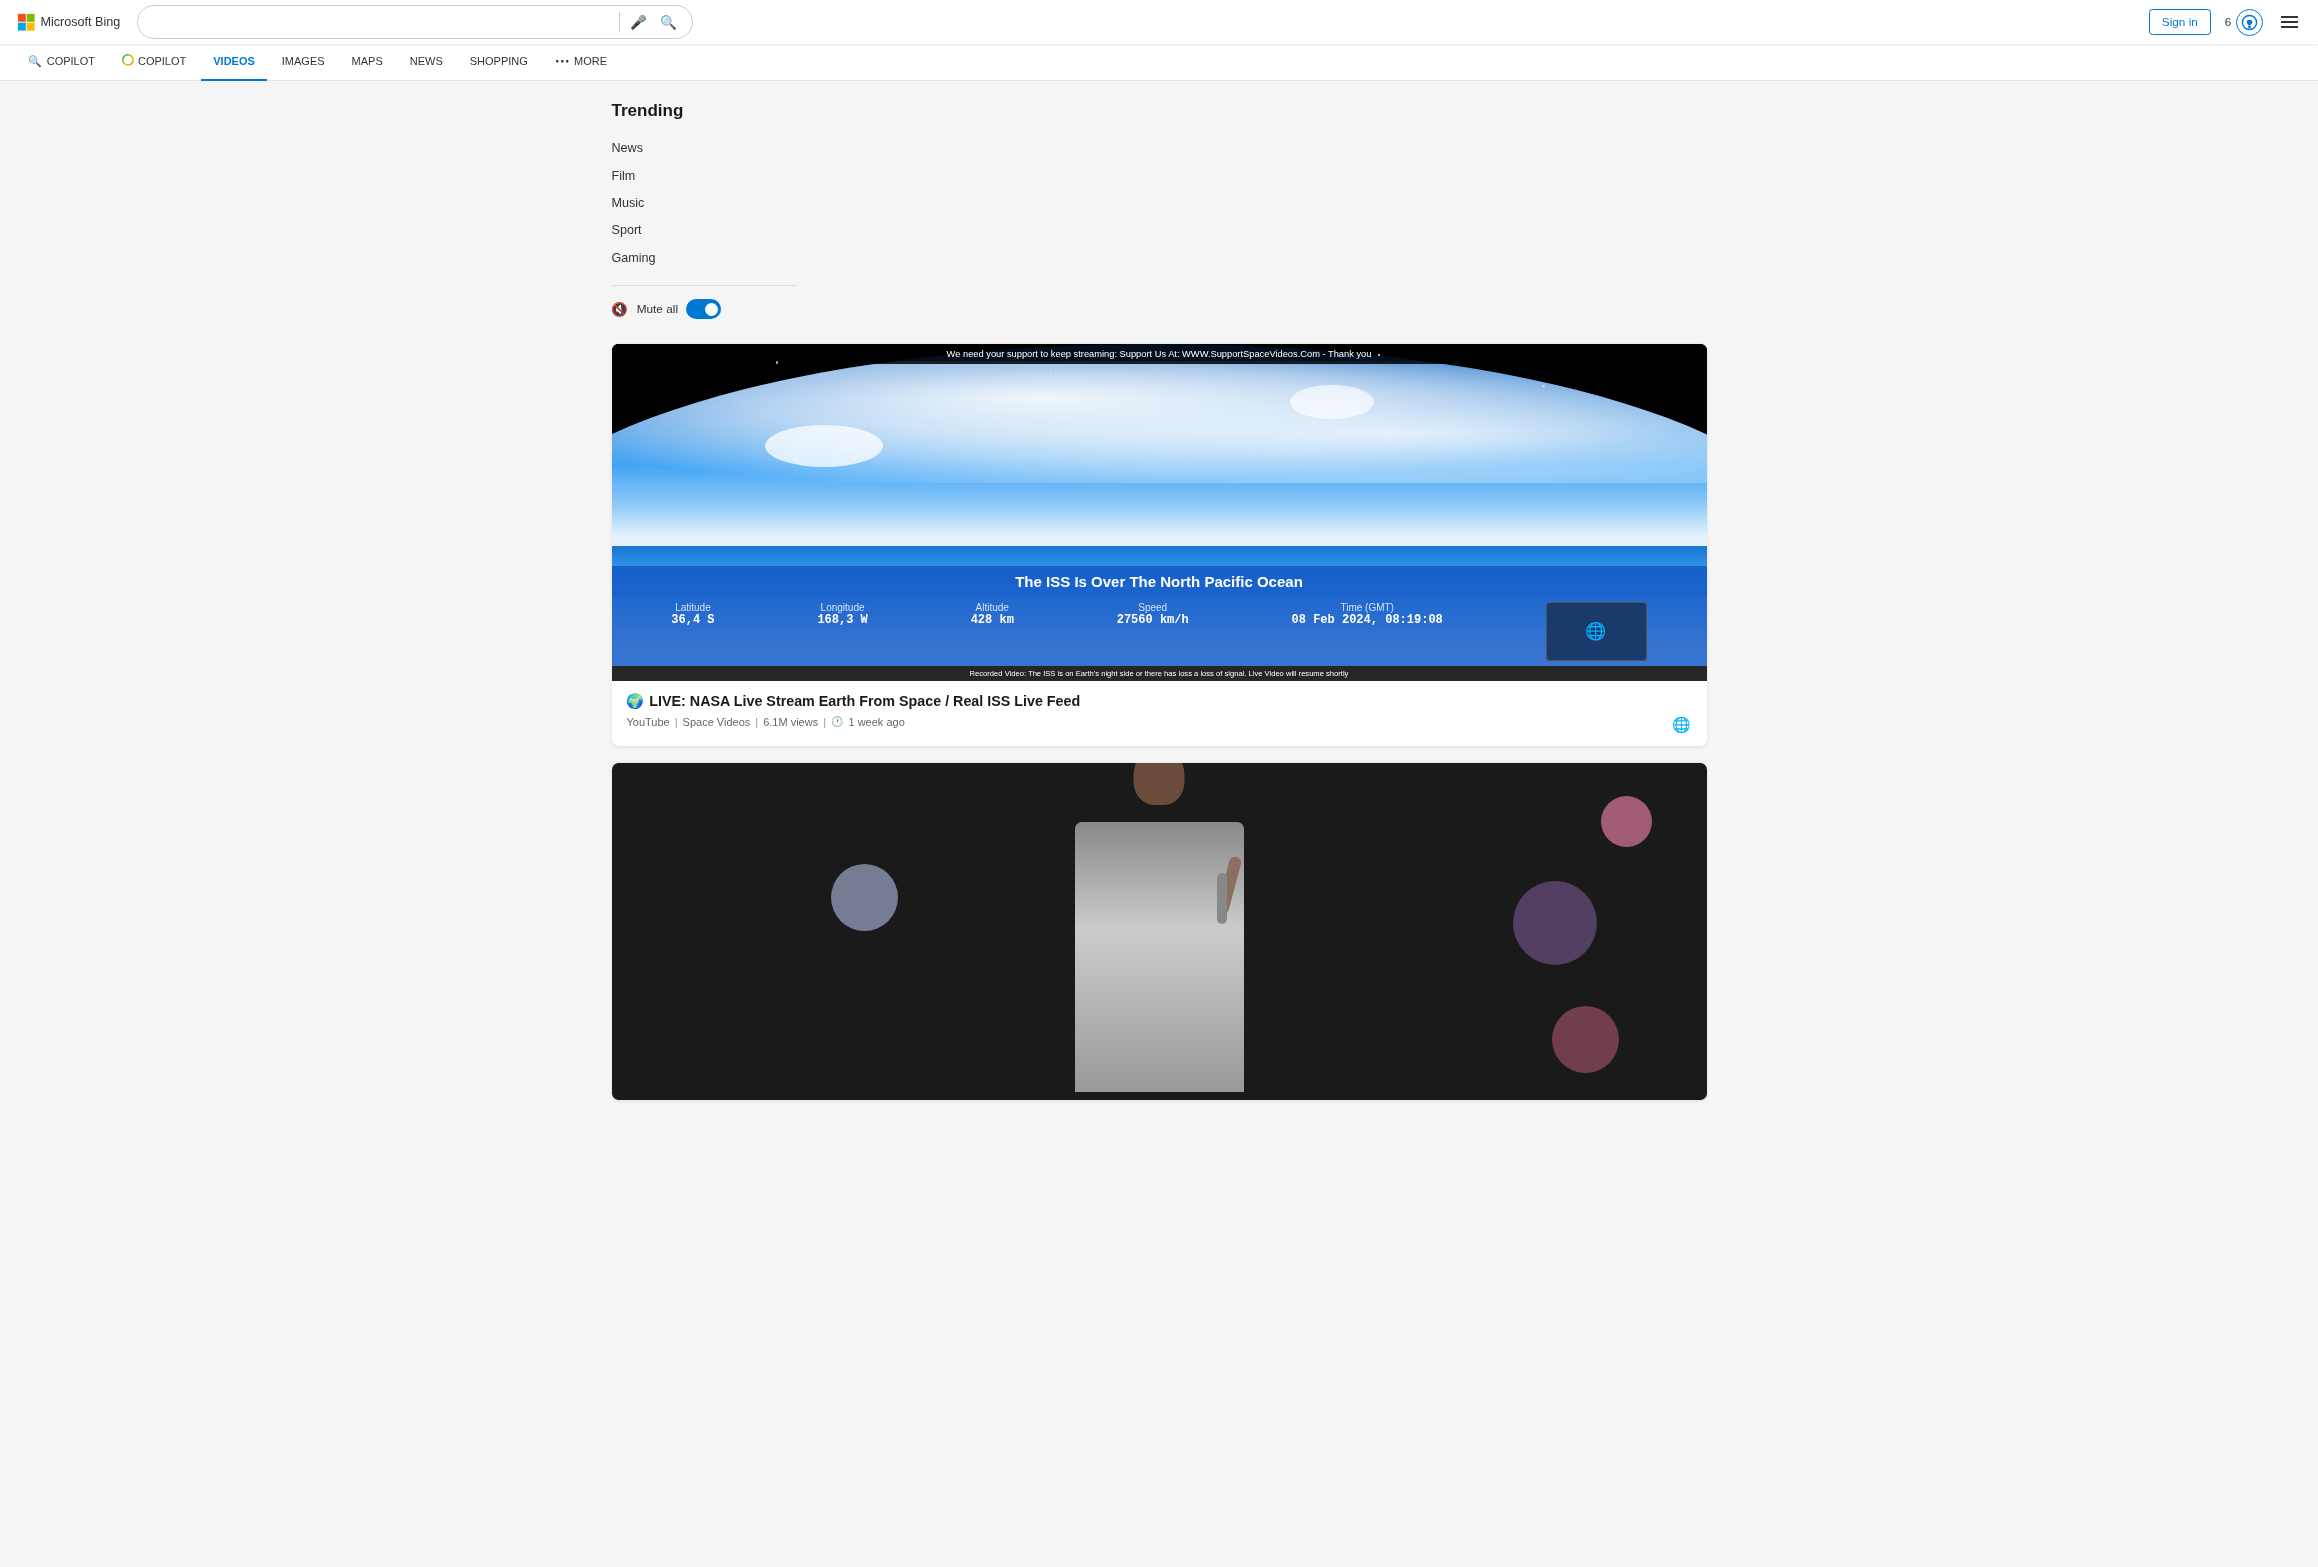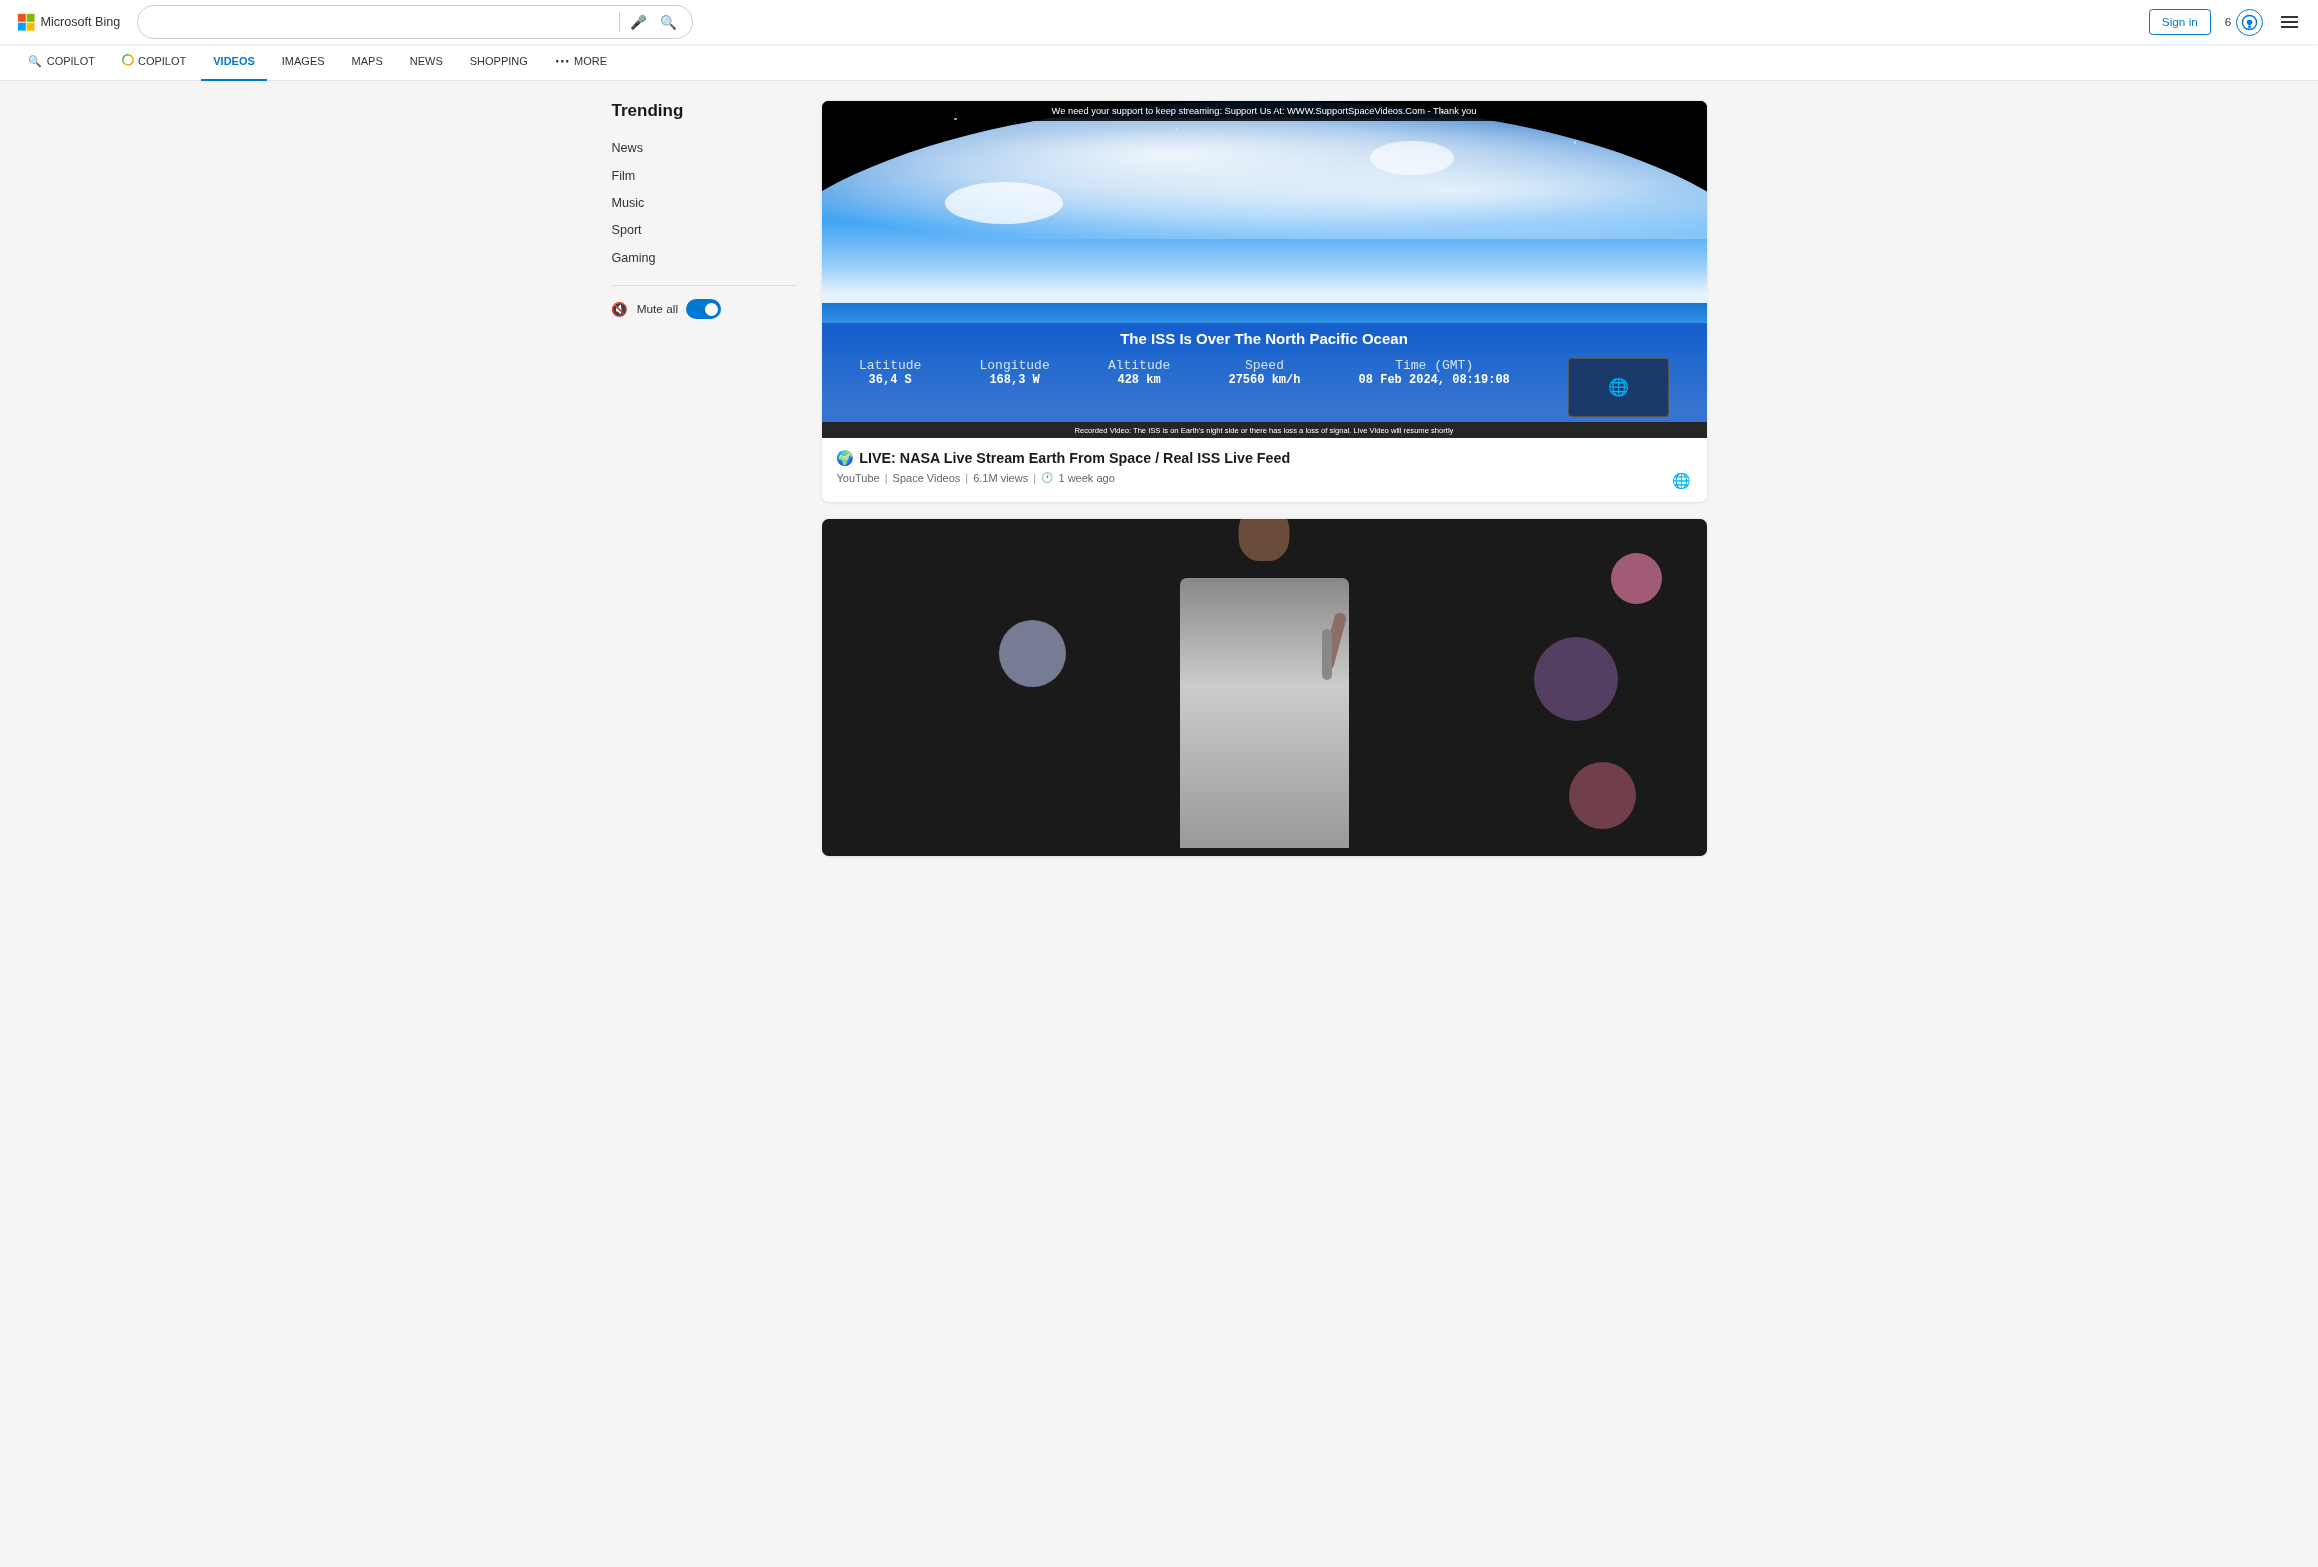--- a/index.html
+++ b/index.html
@@ -154,20 +154,21 @@
       font-weight: bold;
     }
 
     
     .main-content {
       display: flex;
       max-width: 1129px;
       margin: 0 auto;
       padding: 20px 17px;
       gap: 25px;
+      flex-direction: column;
     }
 
     
     .sidebar {
       width: 185px;
       flex-shrink: 0;
     }
     .sidebar-trending-title {
       font-size: 17px;
       font-weight: 700;
@@ -275,21 +276,21 @@
     }
     .iss-stats-bar {
       background: rgba(20,90,200,0.85);
       color: #fff;
       display: flex;
       justify-content: space-around;
       padding: 5px 8.4px;
       font-size: 9.3px;
     }
     .iss-stat { text-align: center; }
-    .iss-stat-label { font-size: 13px; opacity: 0.8; font-family: Liberation Mono, monospace; }
+    .iss-stat-label { font-size: 10px; opacity: 0.8; }
     .iss-stat-value { font-size: 12px; font-weight: bold; font-family: Liberation Mono, monospace; }
     .iss-recorded-bar {
       background: rgba(0,0,0,0.85);
       color: #fff;
       font-size: 7.6px;
       padding: 3.4px 6.7px;
       text-align: center;
     }
 
     

